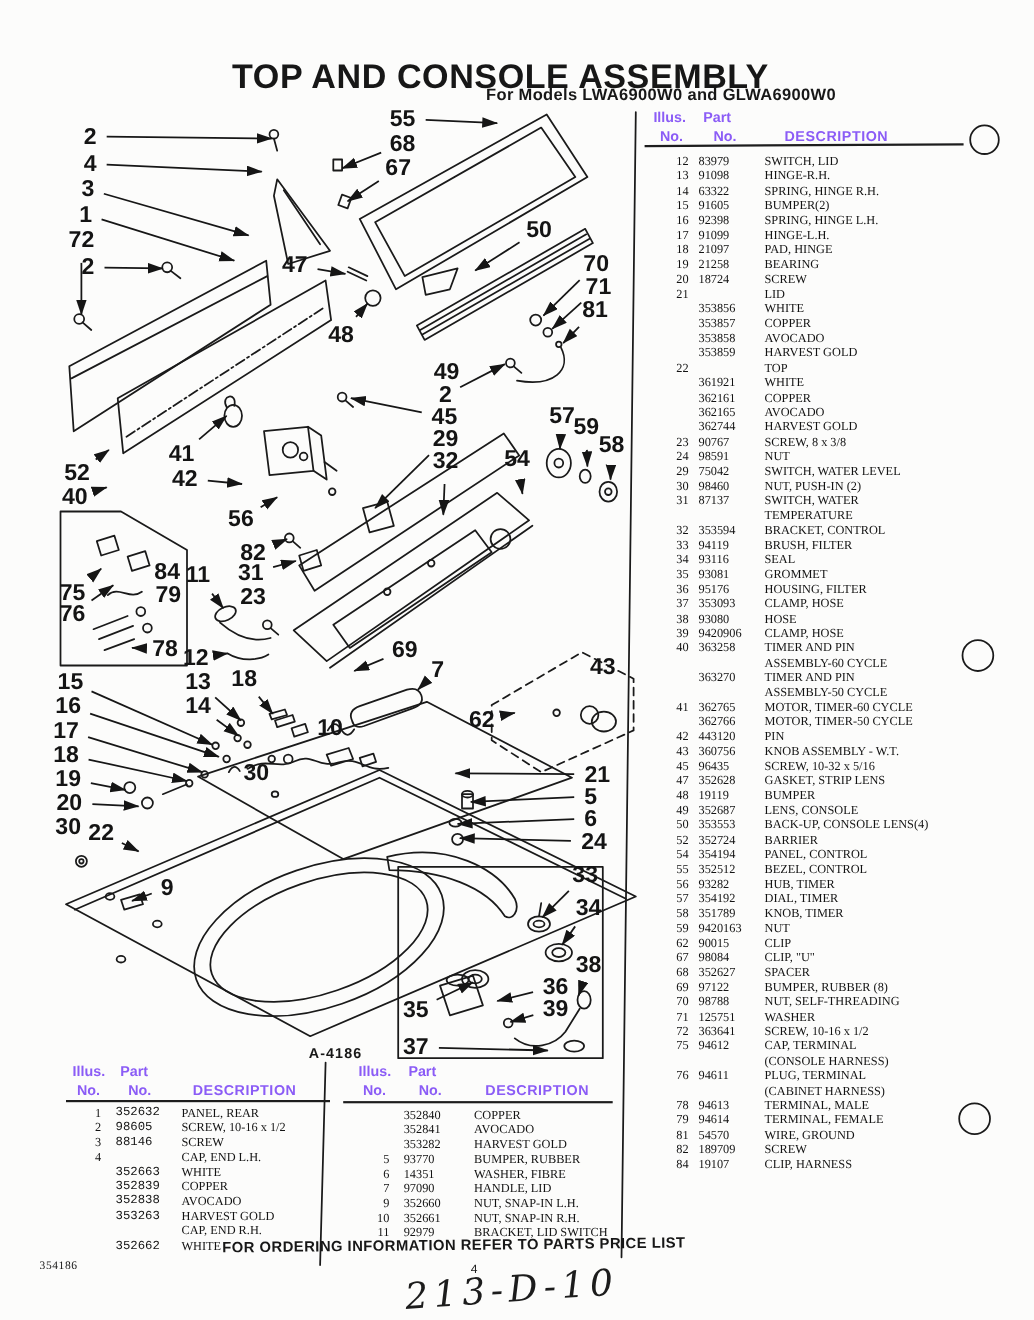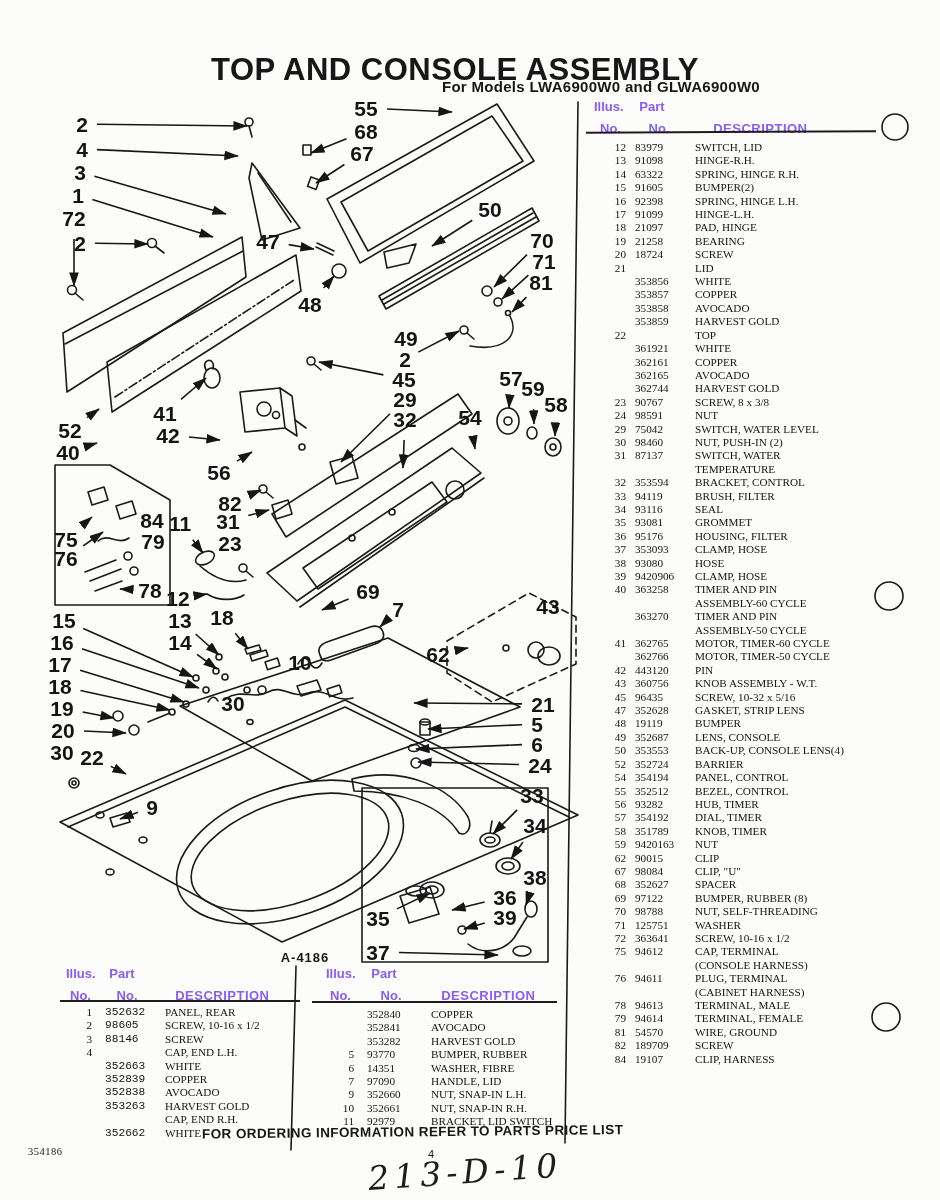--- a/index.html
+++ b/index.html
@@ -12,40 +12,40 @@
   
   #title{top:44px;left:150px;width:610px;text-align:center;
     font-family:"Liberation Sans",sans-serif;font-weight:bold;
     font-size:31px;letter-spacing:.5px;white-space:nowrap;margin-top:8px;}
   #subtitle{top:78px;left:150px;width:610px;text-align:right;
     font-family:Liberation Sans, sans-serif;font-weight:600;
     font-size:15px;letter-spacing:.3px;white-space:nowrap;}
   
   .thead{font-family:"Liberation Sans",sans-serif;font-weight:bold;
     font-size:13px;line-height:16px;color:#8b5cf6;white-space:nowrap;}
-  .thead .l2{margin-top:6px;}
+  .thead .l2{margin-top:1px;}
   .hr{border-top:2px solid #1d1d1d;height:0;}
   
   .rows{font-family:"Liberation Serif",serif;font-size:11.2px;color:#131313;}
   .prow{display:flex;line-height:13.4px;white-space:nowrap;}
   #right-rows .ci{width:34px;text-align:right;padding-right:9px;}
   #right-rows .cp{width:60px;}
   #right-rows .cd{flex:1;}
   #bl-rows .ci{width:28px;text-align:right;padding-right:13px;}
   #bl-rows .cp{width:60px;font-family:Liberation Mono, monospace;}
   #bl-rows .cd{flex:1;}
   #bm-rows .ci{width:36px;text-align:right;padding-right:13px;}
   #bm-rows .cp{width:64px;}
   #bm-rows .cd{flex:1;}
   
   #ordering-note{top:1124px;left:202px;width:480px;
     font-family:"Liberation Sans",sans-serif;font-weight:bold;
     font-size:13.5px;letter-spacing:.4px;white-space:nowrap;
     transform:rotate(-.6deg);}
-  #doc-number{top:1146px;left:28px;font-size:10.5px;letter-spacing:.5px;}
+  #doc-number{top:1146px;left:36px;font-size:10.5px;letter-spacing:.5px;}
   #page-number{top:1148px;left:428px;font-family:"Liberation Sans",sans-serif;
     font-size:11px;}
   #handwriting{top:1150px;left:368px;width:260px;
     font-family:"DejaVu Serif",serif;font-style:italic;font-size:33px;
     letter-spacing:5px;transform:rotate(-4deg);color:#1c1c1c;white-space:nowrap;}
   #diagram-label{top:950px;left:250px;width:110px;text-align:center;
     font-family:"Liberation Sans",sans-serif;font-weight:600;
     font-size:13px;letter-spacing:1px;}
   
   #diagram-svg{position:absolute;top:0;left:0;}

